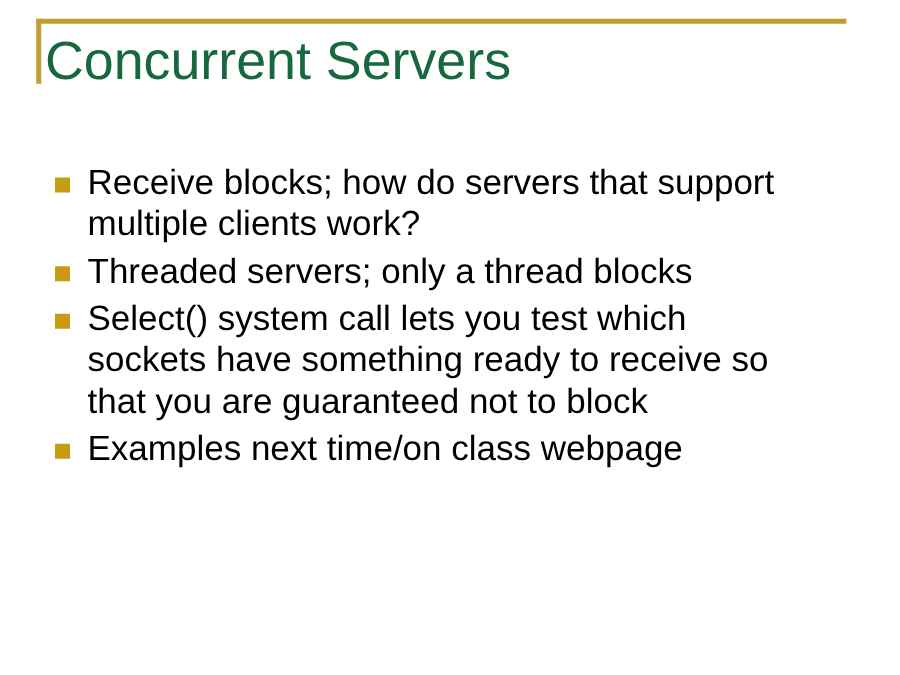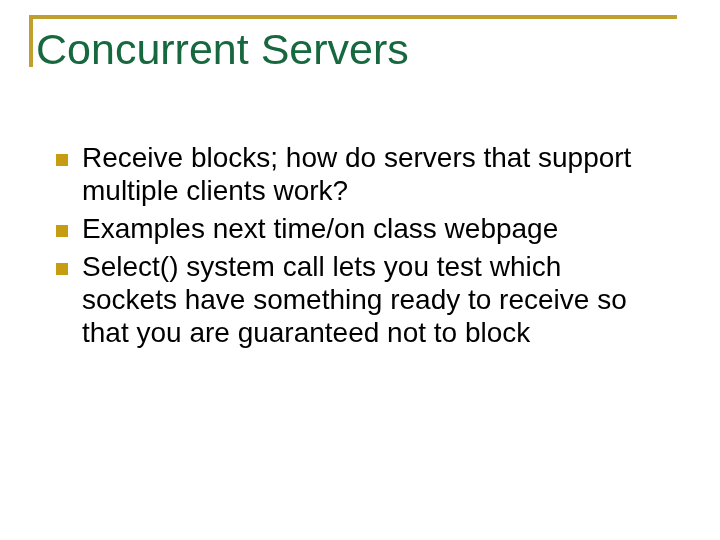--- a/index.html
+++ b/index.html
@@ -49,21 +49,21 @@
     line-height: 47px;
     letter-spacing: 0;
     color: var(--title-green, #17683F);
     white-space: nowrap;
   }
   ul.bullets {
     position: absolute;
     left: 44px;
     top: 129px;
     width: 616px;
-    margin: 12px;
+    margin: 0;
     padding: 0;
     list-style: none;
   }
   ul.bullets li {
     position: relative;
     padding-left: 26px;
     font-size: 28px;
     line-height: 33px;
     color: var(--body-text, #000000);
   }
@@ -92,27 +92,28 @@
   <h1 class="title">Concurrent Servers</h1>
 
   <ul class="bullets">
     <li>
       <span class="bullet-sq"></span>
       <span class="bullet-txt">Receive blocks; how do servers that support
 multiple clients work?</span>
     </li>
     <li>
       <span class="bullet-sq"></span>
-    </li>
-    <li>
-      <span class="bullet-sq"></span>
-      <span class="bullet-txt">Examples next time/on class webpage</span>
+      <span class="bullet-txt">Threaded servers; only a thread blocks</span>
     </li>
     <li>
       <span class="bullet-sq"></span>
       <span class="bullet-txt">Select() system call lets you test which
 sockets have something ready to receive so
 that you are guaranteed not to block</span>
     </li>
+    <li>
+      <span class="bullet-sq"></span>
+      <span class="bullet-txt">Examples next time/on class webpage</span>
+    </li>
   </ul>
 
   <div class="rule-bottom"></div>
 </div>
 
 </body></html>

